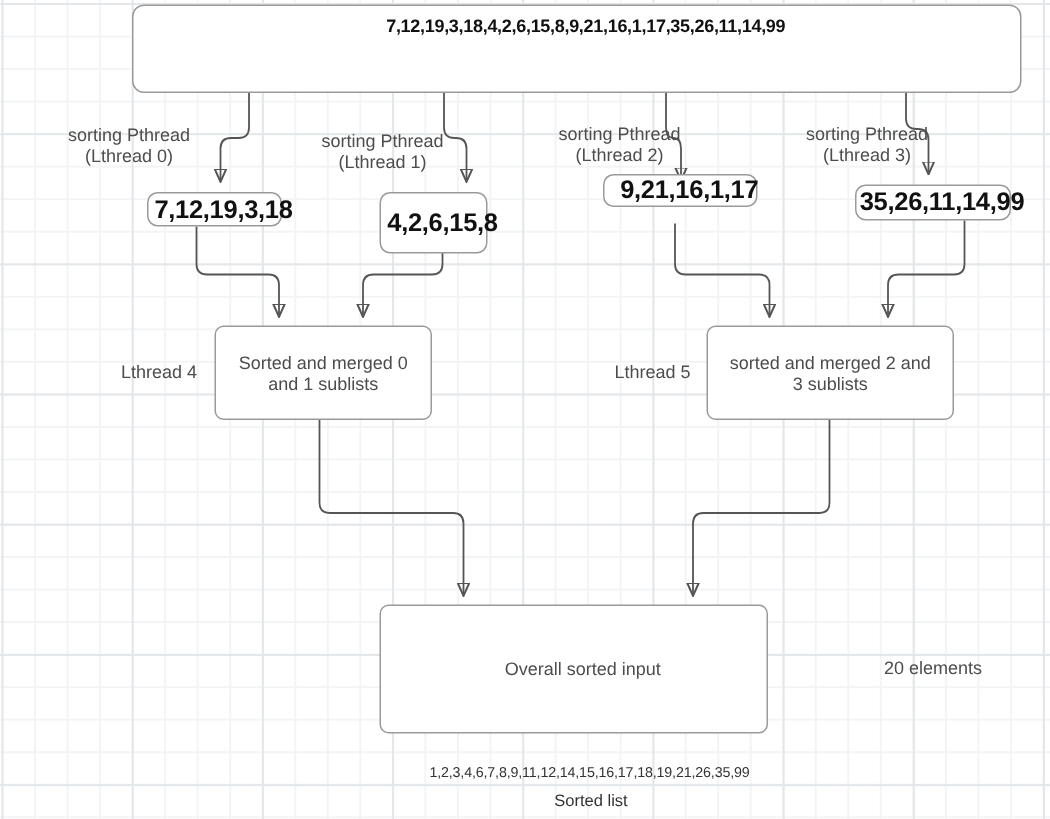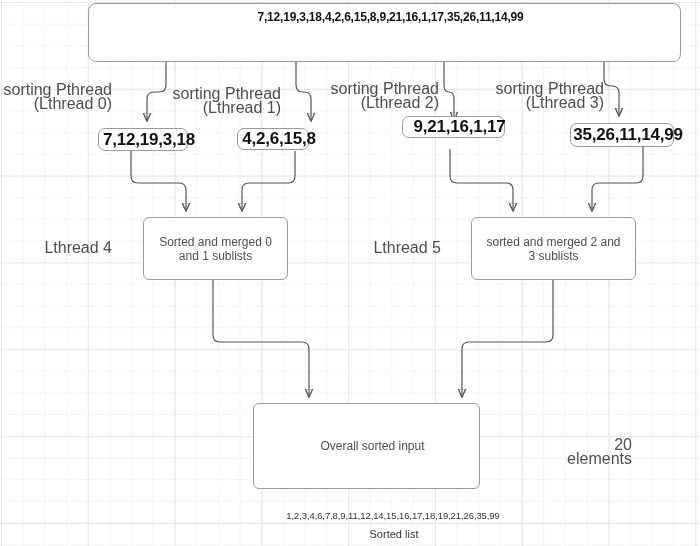--- a/index.html
+++ b/index.html
@@ -25,22 +25,22 @@
     border: 1px solid #9a9a9a; border-radius: 7px;
     display: flex; align-items: center; justify-content: center;
     text-align: center; color: #4d4d4d; font-size: 12px; line-height: 14px; padding-left: 12px;
   }
   .node.numlist { font-weight: bold; color: #111111; font-size: 17px; letter-spacing: -0.2px; }
   .node.input-box {
     align-items: flex-start; padding-top: 6px;
     font-size: 12px; border-radius: 8px;
   }
   .label {
-    position: absolute; text-align: right;
-    color: #4d4d4d; font-size: 16px; line-height: 14px;
+    position: absolute; text-align: center;
+    color: #4d4d4d; font-size: 12px; line-height: 14px; margin-left: 30px;
   }
   .footer-values { position: absolute; text-align: center; color: #333333; font-size: 9.5px; letter-spacing: -0.1px; }
   .footer-caption { position: absolute; text-align: center; color: #333333; font-size: 11px; }
   svg.connectors { position: absolute; left: 0; top: 0; width: 700px; height: 546px; pointer-events: none; }
   svg.connectors path { fill: none; stroke: #555555; stroke-width: 1.2; }
 </style>
 </head>
 <body>
 
 <div class="canvas">
@@ -80,21 +80,21 @@
     <div>(Lthread 2)</div>
   </div>
   <div class="label" style="left:492px; top:82px; width:112px;">
     <div>sorting Pthread</div>
     <div>(Lthread 3)</div>
   </div>
 
   <div class="node numlist" style="left:98px; top:128px; width:90px; height:23px;">
     <span>7,12,19,3,18</span>
   </div>
-  <div class="node numlist" style="left:237px; top:128px; width:72px; height:22px;">
+  <div class="node numlist" style="left:253px; top:128px; width:72px; height:41px;">
     <span>4,2,6,15,8</span>
   </div>
   <div class="node numlist" style="left:402px; top:116px; width:103px; height:22px;align-items:center;">
     <span>9,21,16,1,17</span>
   </div>
   <div class="node numlist" style="left:570px; top:123px; width:104px; height:24px;">
     <span>35,26,11,14,99</span>
   </div>
 
   <div class="label" style="left:40px; top:241px; width:72px;">
@@ -105,21 +105,21 @@
   </div>
 
   <div class="node" style="left:143px; top:217px; width:145px; height:63px; padding:0 12px; border-radius:6px;">
     <span>Sorted and merged 0 and 1 sublists</span>
   </div>
   <div class="node" style="left:471px; top:217px; width:165px; height:63px; padding:0 10px; border-radius:6px;">
     <span>sorted and merged 2 and 3 sublists</span>
   </div>
 
 
-  <div class="node" style="left:253px; top:403px; width:227px; height:86px; border-radius:6px;">
+  <div class="node" style="left:253px; top:403px; width:259px; height:86px; border-radius:6px;">
     <span>Overall sorted input</span>
   </div>
   <div class="label" style="left:552px; top:438px; width:80px;">
     <span>20 elements</span>
   </div>
 
   <div class="footer-values" style="left:243px; top:510px; width:300px;">
     <span>1,2,3,4,6,7,8,9,11,12,14,15,16,17,18,19,21,26,35,99</span>
   </div>
   <div class="footer-caption" style="left:344px; top:528px; width:100px;">

